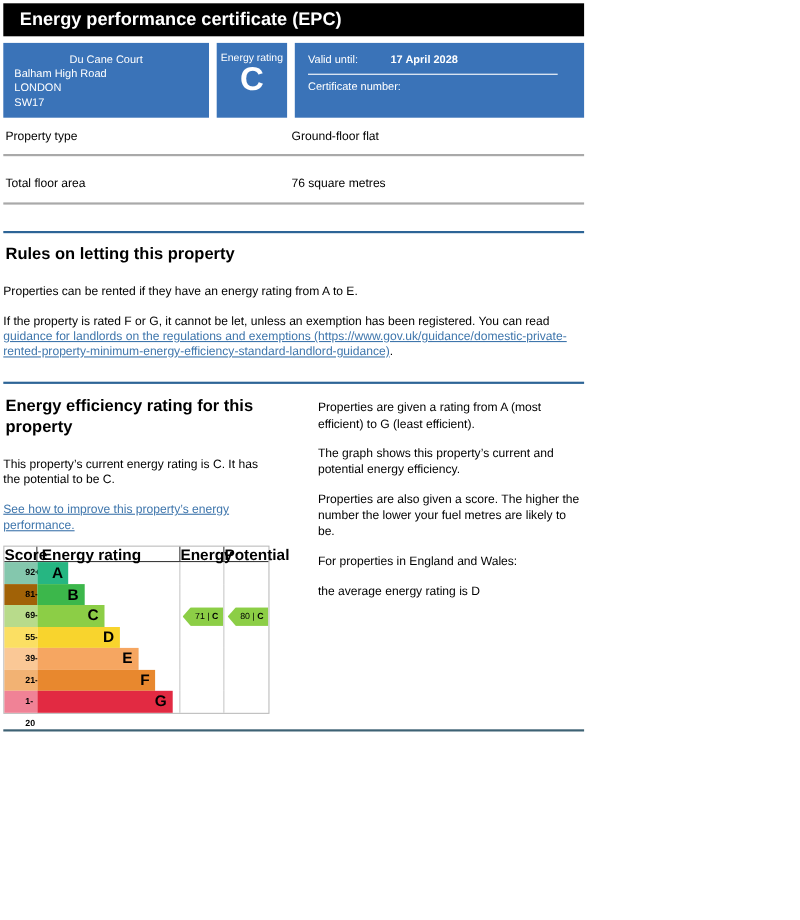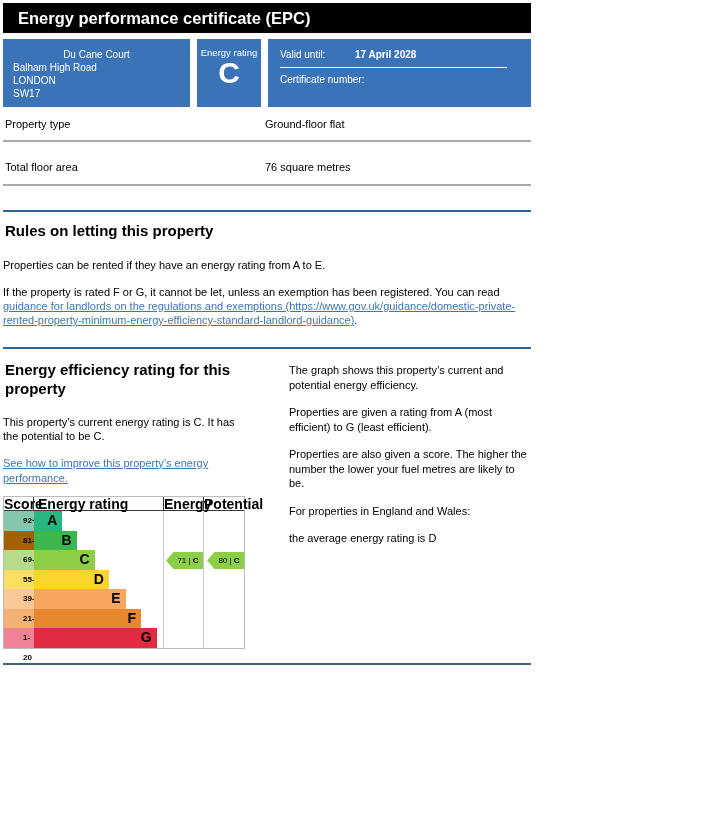--- a/index.html
+++ b/index.html
@@ -192,22 +192,22 @@
             <div class="cur-cell"></div>
             <div class="pot-cell"></div>
           </div>
 
           <div class="arrow current" style="background: rgb(140, 206, 70);"><span>71</span> <span>|</span>&nbsp;<b>C</b></div>
           <div class="arrow potential" style="background: rgb(140, 206, 70);"><span>80</span> <span>|</span>&nbsp;<b>C</b></div>
         </div>
       </div>
 
       <div class="col-right">
+        <p class="rpara">Properties are given a rating from A (most efficient) to G (least efficient).</p>
         <p class="rpara first">The graph shows this property’s current and potential energy efficiency.</p>
-        <p class="rpara">Properties are given a rating from A (most efficient) to G (least efficient).</p>
         <p class="rpara">Properties are also given a score. The higher the number the lower your fuel metres are likely to be.</p>
         <p class="rpara">For properties in England and Wales:</p>
         <p class="rpara">the average energy rating is D</p>
       </div>
     </div>
 
     <hr class="divider3">
 
   </div>
 </div>

